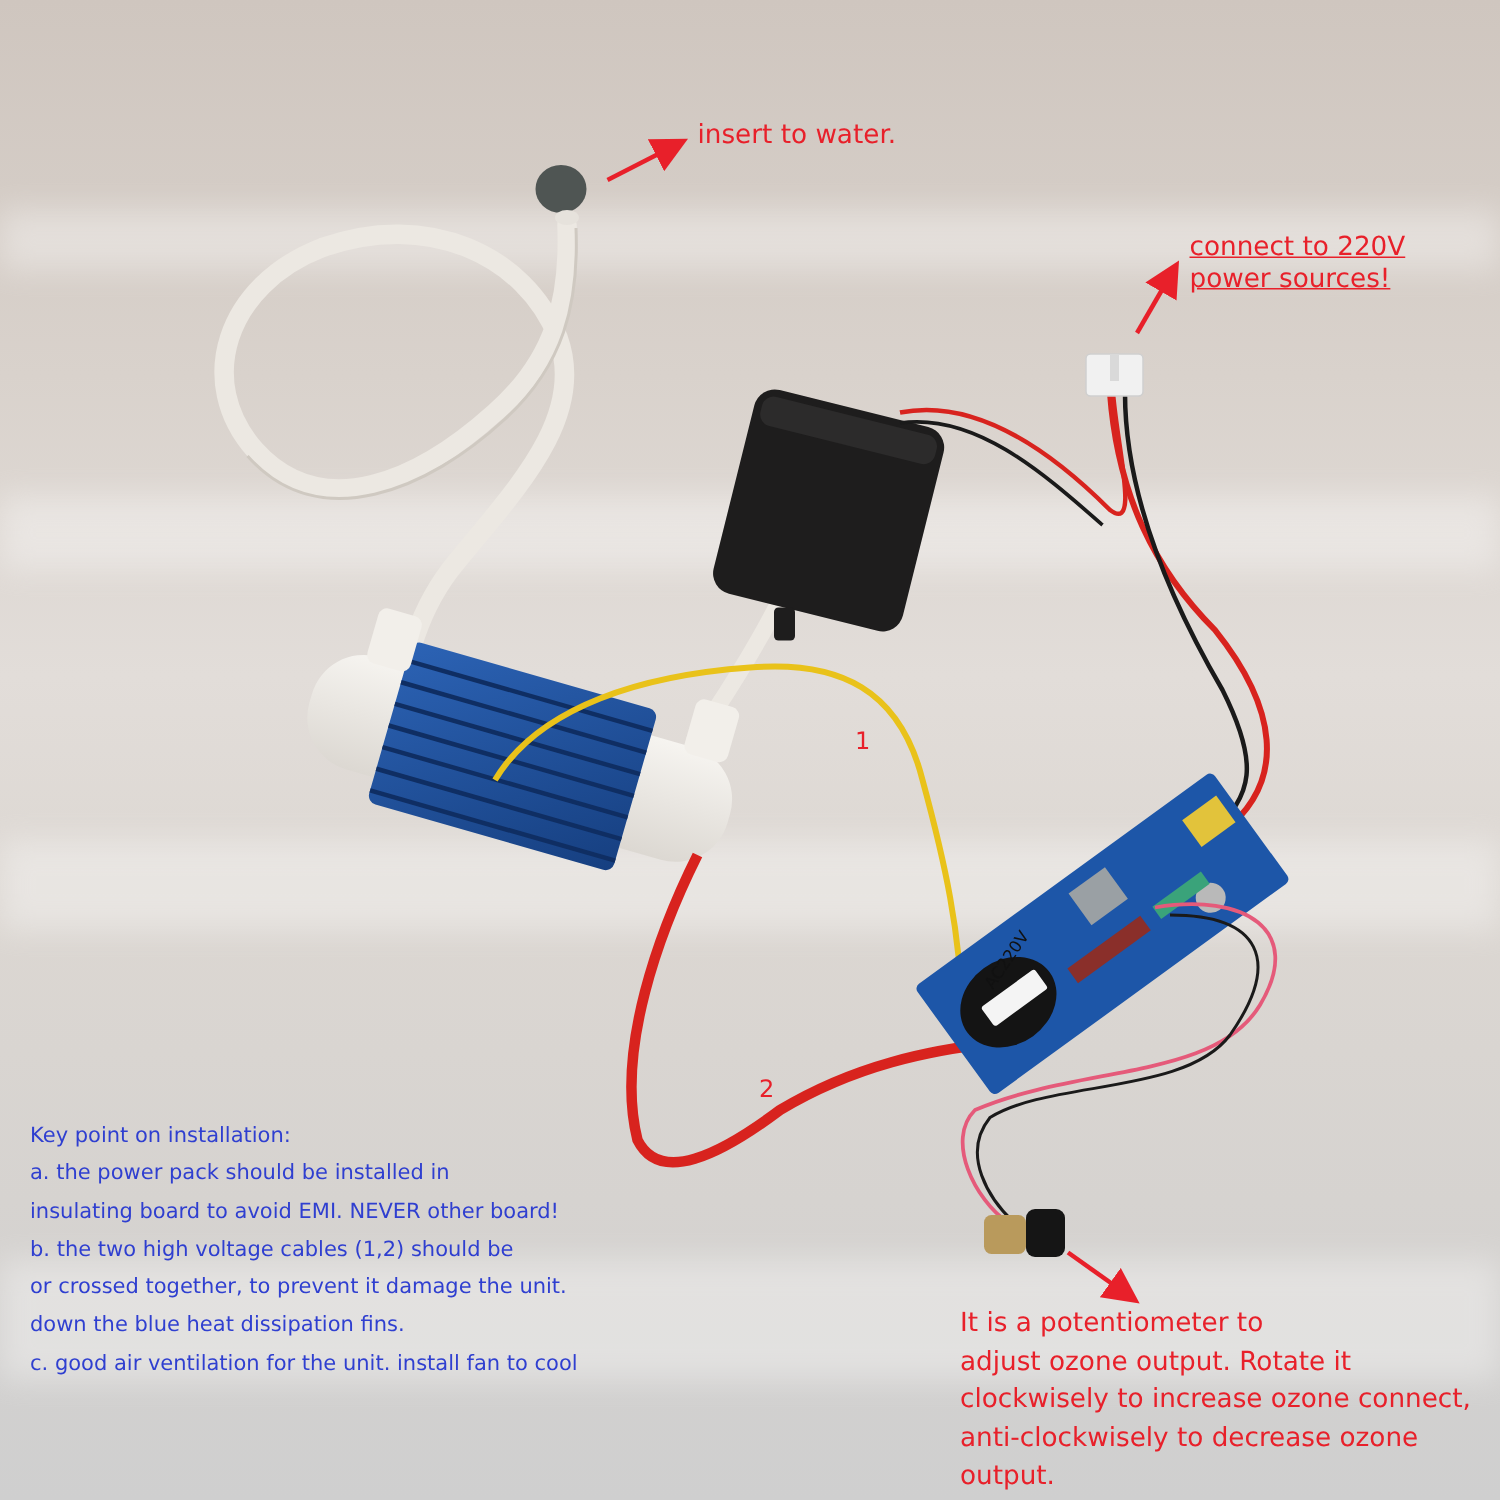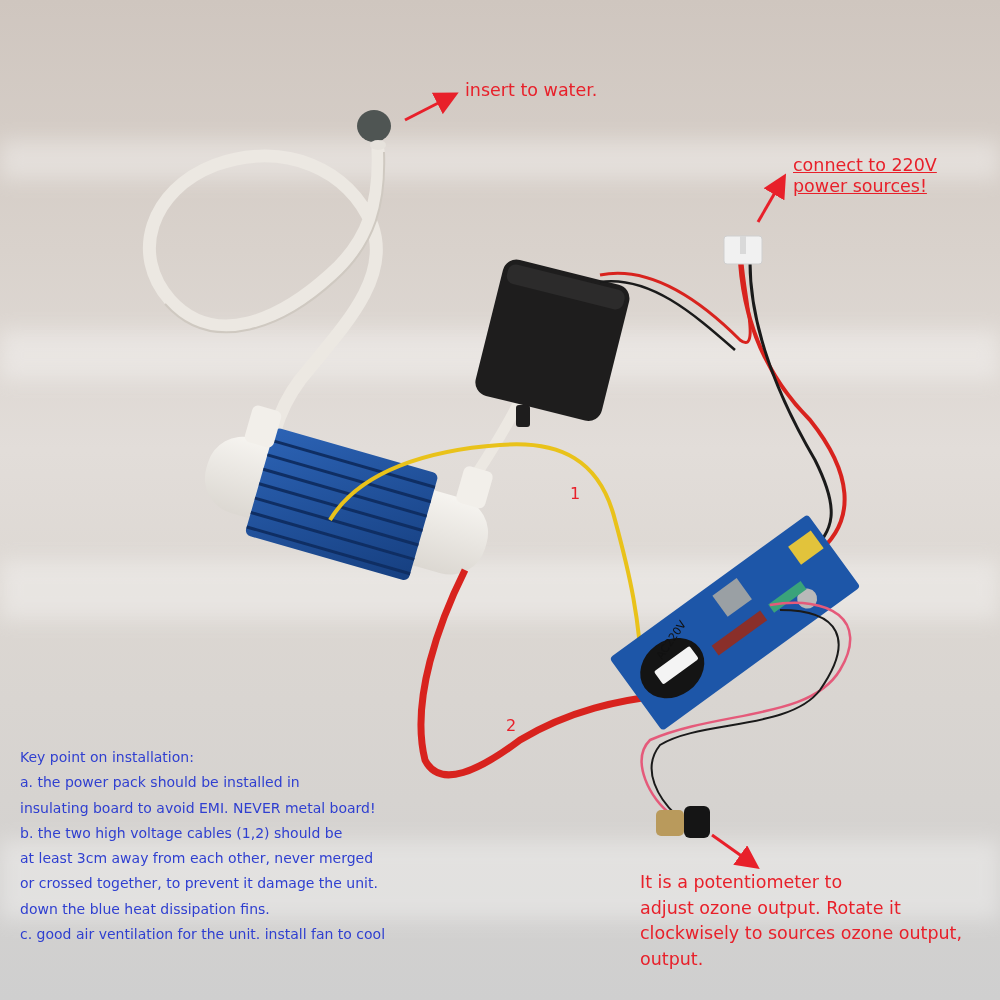--- a/index.html
+++ b/index.html
@@ -120,26 +120,26 @@
   <div>connect to 220V</div>
   <div>power sources!</div>
 </div>
 
 <div class="anno num" style="left:570px;top:484px;">1</div>
 <div class="anno num" style="left:506px;top:716px;">2</div>
 
 <div class="anno blue-text" style="left:20px;top:745px;line-height:25.3px;">
   <div>Key point on installation:</div>
   <div>a. the power pack should be installed in</div>
-  <div>insulating board to avoid EMI. NEVER metal board!</div>
+  <div>insulating board to avoid EMI. NEVER other board!</div>
   <div>b. the two high voltage cables (1,2) should be</div>
-  <div>at least 3cm away from each other, never merged</div>
   <div>or crossed together, to prevent it damage the unit.</div>
   <div>down the blue heat dissipation fins.</div>
   <div>c. good air ventilation for the unit. install fan to cool</div>
 </div>
 
 <div class="anno red-text" style="left:640px;top:870px;line-height:25.5px;">
   <div>It is a potentiometer to</div>
   <div>adjust ozone output. Rotate it</div>
-  <div>clockwisely to sources ozone output,</div>
+  <div>clockwisely to increase ozone connect,</div>
+  <div>anti-clockwisely to decrease ozone</div>
   <div>output.</div>
 </div>
 
 </body></html>

